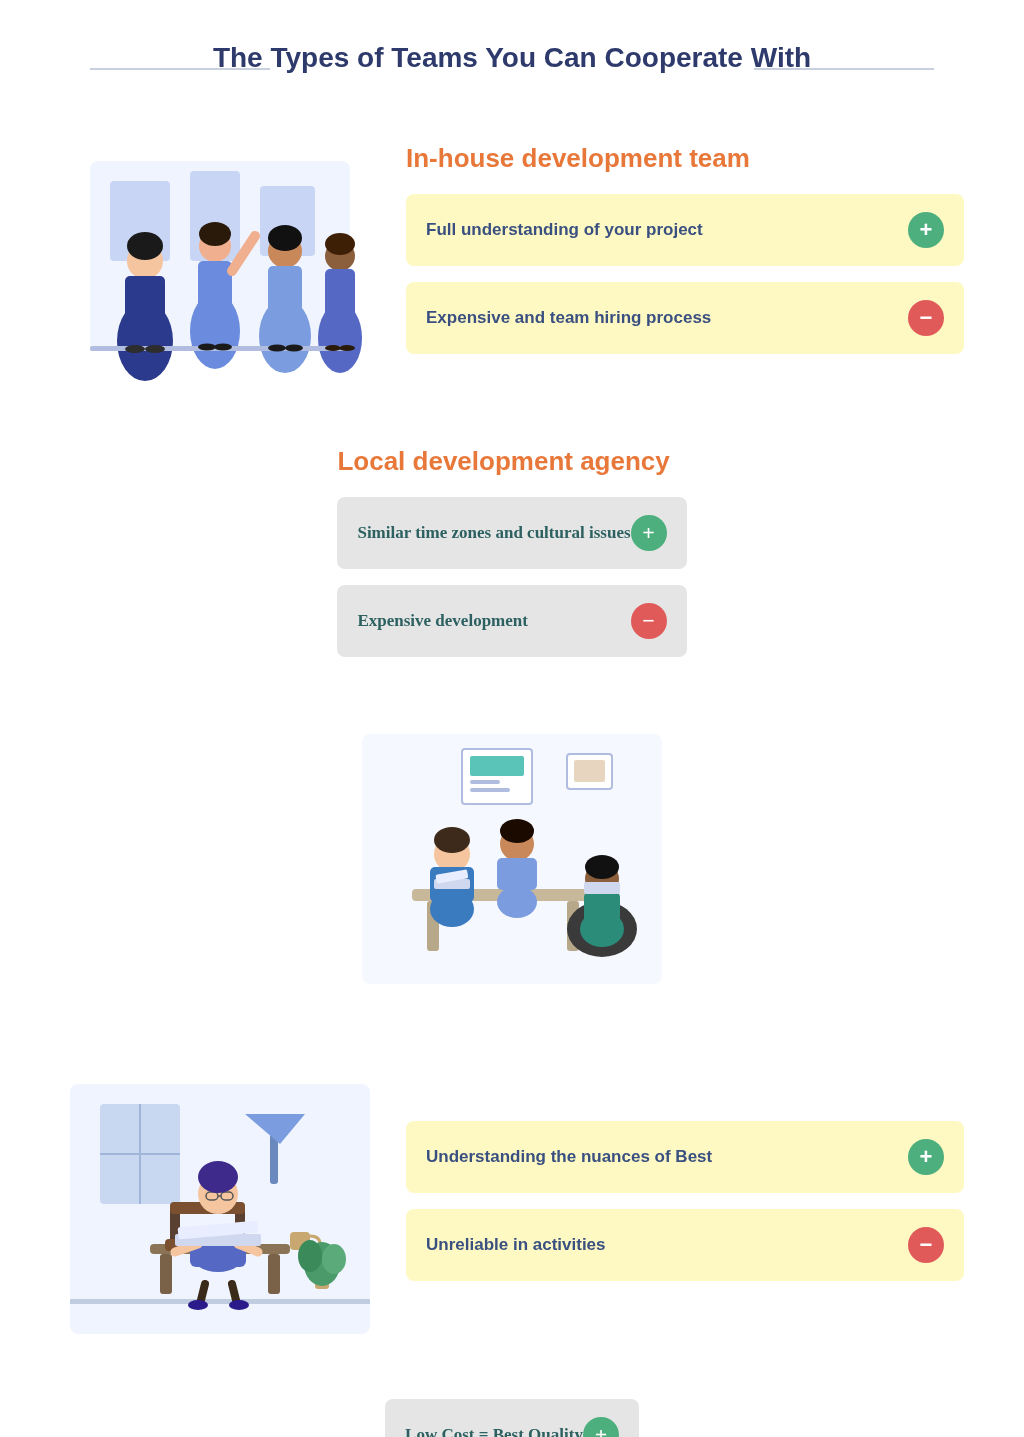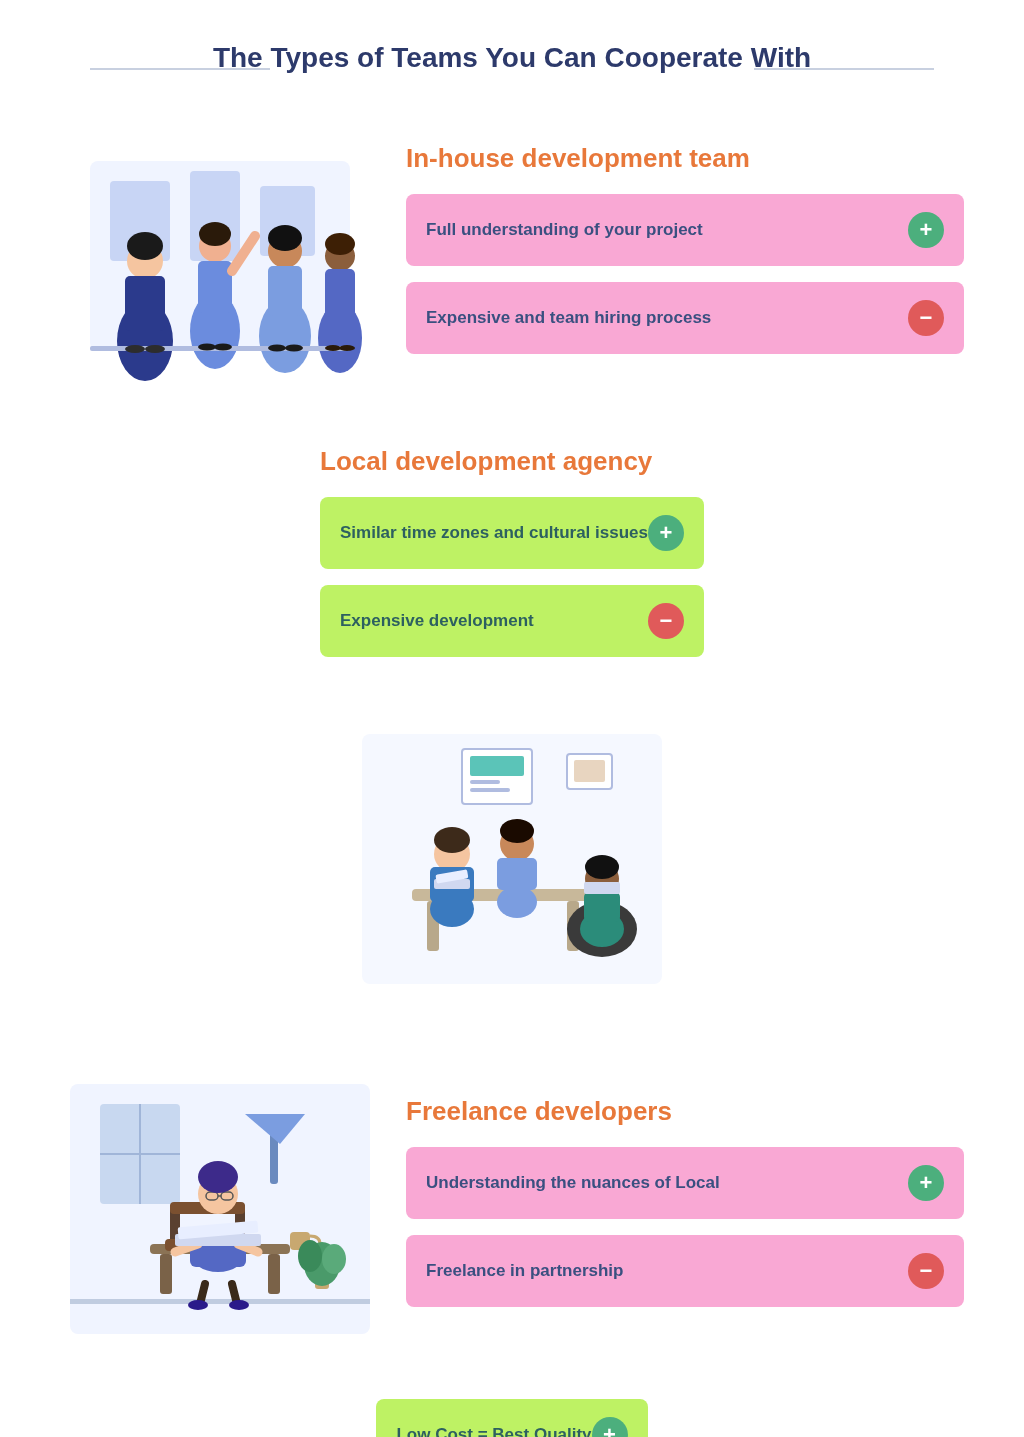--- a/index.html
+++ b/index.html
@@ -74,27 +74,28 @@
       display: flex;
       align-items: center;
       justify-content: space-between;
       padding: 18px 20px;
       border-radius: 8px;
       margin-bottom: 16px;
       font-size: 17px;
       font-weight: 600;
     }
     .feature-card.blue-bg {
-      background: #f9a8d4;
+      background: #fef9c3;
       color: #3a5080;
       text-align: right;
     }
     .feature-card.teal-bg {
-      background: #bef264;
+      background: #e5e5e5;
       color: #2d6060;
+      font-family: Liberation Serif, serif;
     }
 
     .badge {
       width: 36px;
       height: 36px;
       border-radius: 50%;
       display: flex;
       align-items: center;
       justify-content: center;
       font-size: 22px;
@@ -312,29 +313,28 @@
         <rect x="0" y="215" width="300" height="5" fill="#c0cce0"></rect>
 
         <line x1="135" y1="200" x2="130" y2="220" stroke="#3a2a1a" stroke-width="8" stroke-linecap="round"></line>
         <line x1="162" y1="200" x2="167" y2="220" stroke="#3a2a1a" stroke-width="8" stroke-linecap="round"></line>
         <ellipse cx="128" cy="221" rx="10" ry="5" fill="#2a1a8a"></ellipse>
         <ellipse cx="169" cy="221" rx="10" ry="5" fill="#2a1a8a"></ellipse>
       </svg>
     </div>
 
     <div class="section-content">
-      <div class="section-title">Freelance developers</div>
       <div class="feature-card blue-bg">
-        <span>Understanding the nuances of Local</span>
+        <span>Understanding the nuances of Best</span>
         <div class="badge plus">
           <span>+</span>
         </div>
       </div>
       <div class="feature-card blue-bg">
-        <span>Freelance in partnership</span>
+        <span>Unreliable in activities</span>
         <div class="badge minus">
           <span>−</span>
         </div>
       </div>
     </div>
   </div>
 
   <div class="section left-image">
 
     <div class="section-content">

